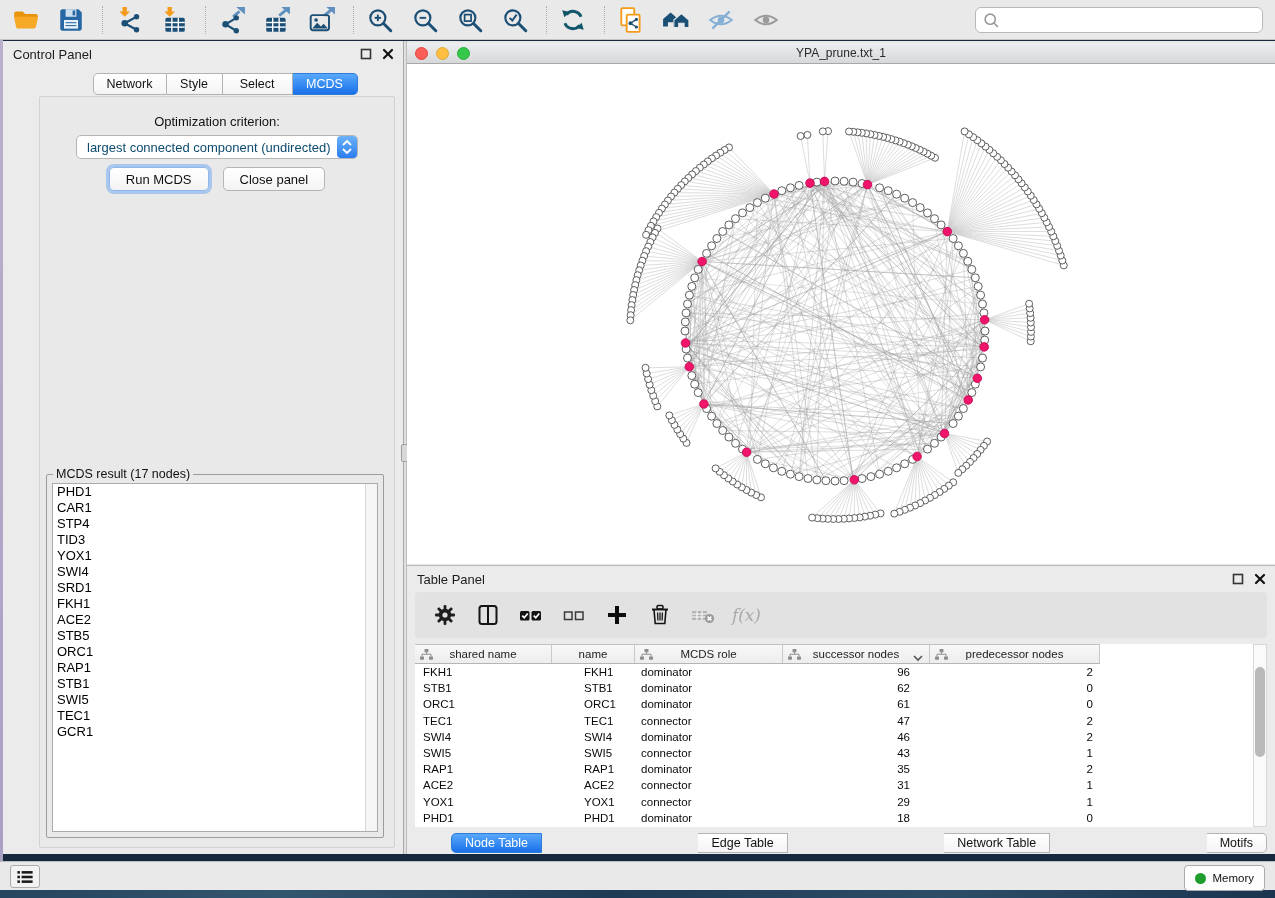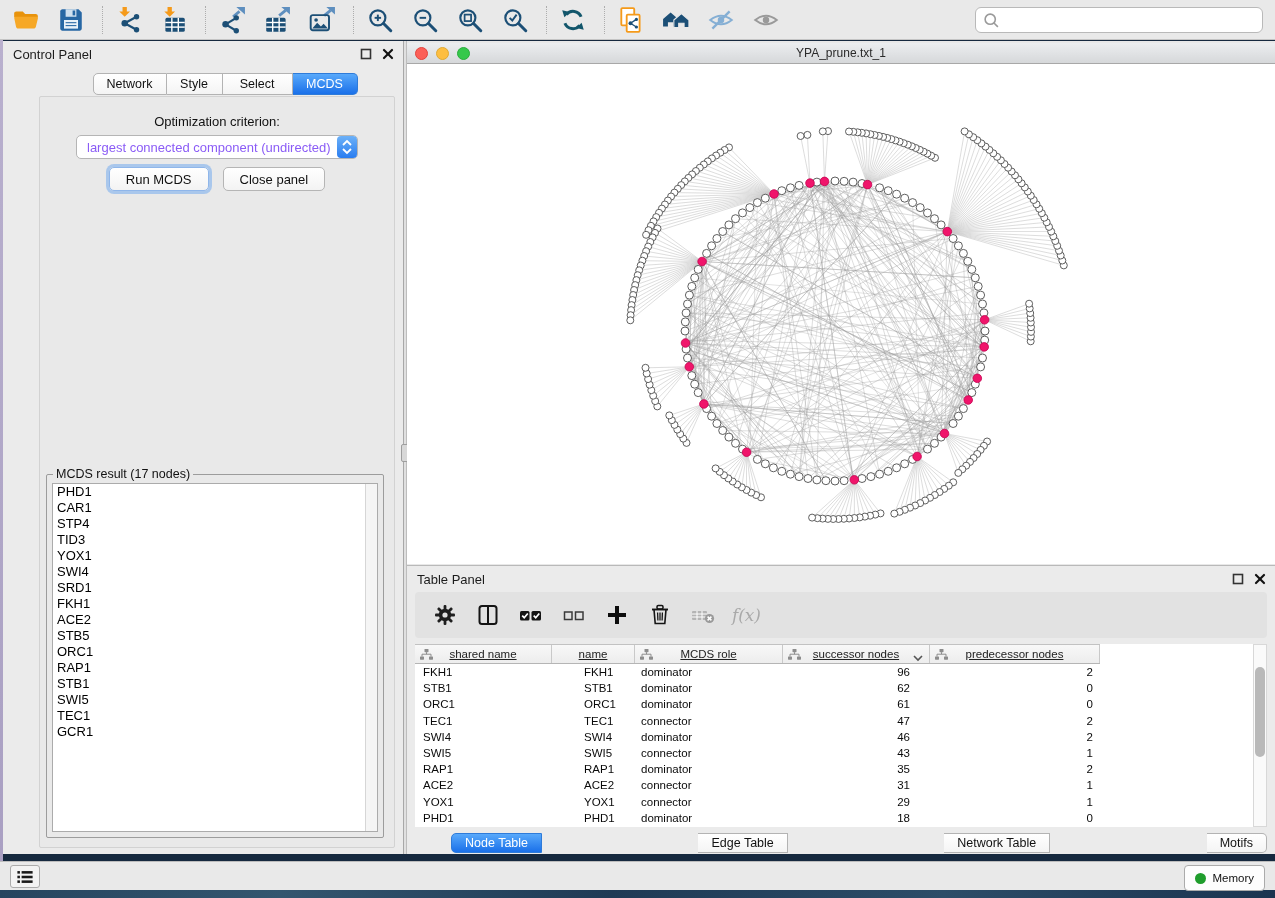--- a/index.html
+++ b/index.html
@@ -41,21 +41,21 @@
   .cp-tabs .segb { width:65px; }
   .cp-tabs .segb.w74 { width:74px; }
   .cp-tabs .segb.w58 { width:56px; }
   .cp-tabs .segb.w70 { width:70px; }
 
   .cp-inner { position:absolute; left:8px; right:8px; top:55px; bottom:6px;
     background:#e9e9e9; border:1px solid #d2d2d2; border-radius:2px;margin-left:28px; }
   .opt-label { position:absolute; left:0; right:0; top:17px; text-align:center; font-size:13px; color:#111; }
   .dropdown { position:absolute; left:36px; right:36px; top:38px; height:24px; background:#fff;
     border:1px solid #b5b5b5; border-radius:5px; display:flex; align-items:center; cursor:pointer; }
-  .dropdown .dd-text { flex:1; font-size:13px; color:#8b5cf6; padding-left:10px; white-space:nowrap; overflow:hidden; }
+  .dropdown .dd-text { flex:1; font-size:13px; color:#0c4a6e; padding-left:10px; white-space:nowrap; overflow:hidden; }
   .dropdown .dd-step { width:20px; height:22px; margin:0; border-radius:4px;
     background:linear-gradient(#6cb1f8,#2a7df0); display:flex; align-items:center; justify-content:center; }
   .cp-buttons { position:absolute; left:0; right:0; top:70px; display:flex; justify-content:center; gap:14px; }
   .btn { height:24px; background:linear-gradient(#ffffff,#f3f3f3); border:1px solid #b5b5b5; border-radius:5px;
     font-size:13px; color:#111; padding:0 16px; cursor:pointer; font-family:"Liberation Sans",sans-serif; }
   .btn.default-focus { border-color:#8fb6ea; box-shadow:0 0 0 3px rgba(106,165,240,.5); }
 
   .mcds-fieldset { position:absolute; left:6px; right:10px; top:370px; height:371px;
     border:1px solid #9c9c9c; border-radius:2px; }
   .mcds-fieldset legend { font-size:12.5px; color:#111; margin-left:6px; padding:0 3px; }
@@ -87,21 +87,21 @@
   
   .table-panel { position:absolute; left:0; right:0; top:524px; bottom:0; background:#ebebeb; border-top:1px solid #b9b9b9; }
   .tp-toolbar { position:absolute; left:8px; right:8px; top:26px; height:46px; background:#e2e2e2;
     border-radius:4px; display:flex; align-items:center; padding-left:14px; }
   .tp-toolbar .tbi { margin-right:11px; }
 
   .ntable { position:absolute; left:8px; top:78px; width:685px; height:183px; background:#fff; }
   .nt-header { position:absolute; left:0; top:0; right:0; height:20px; background:linear-gradient(#f8f8f8,#ededed);
     border-top:1px solid #c2c2c2; border-bottom:1px solid #b5b5b5; display:flex; }
   .nt-hcell { position:relative; height:100%; border-right:1px solid #c9c9c9; font-size:11.5px; color:#222;
-    display:flex; align-items:center; justify-content:center; cursor:pointer;text-decoration:underline; }
+    display:flex; align-items:center; justify-content:center; cursor:pointer; }
   .nt-hcell .tree-ic { position:absolute; left:5px; top:4px; }
   .nt-hcell .sort-ic { position:absolute; right:6px; top:7px; }
   .nt-body { position:absolute; left:0; top:20px; right:0; bottom:0; overflow:hidden; }
   .nt-row { display:flex; height:16.2px; cursor:default; }
   .nt-row div { font-size:11.5px; color:#0a0a0a; line-height:16.2px; white-space:nowrap; overflow:hidden; }
   .c0 { width:137px; padding-left:8px; }
   .c1 { width:83px; padding-left:32px; }
   .c2 { width:148px; padding-left:6px; }
   .c3 { width:147px; text-align:right; padding-right:20px; }
   .c4 { width:170px; text-align:right; padding-right:7px; }

